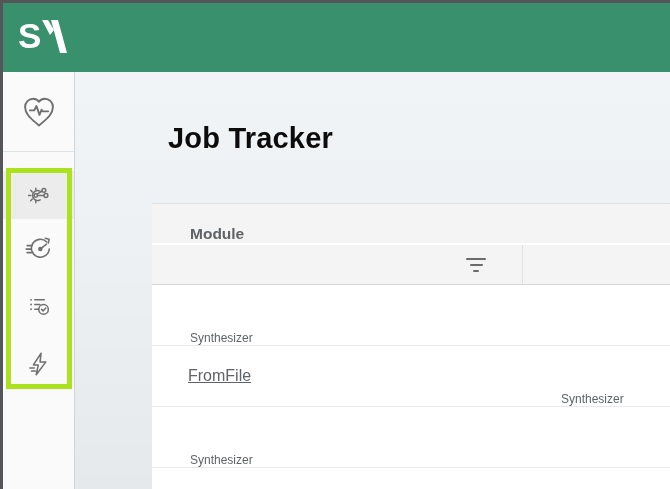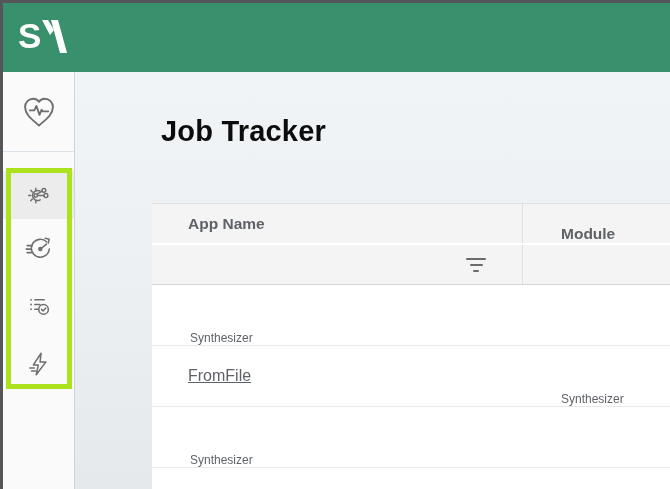--- a/index.html
+++ b/index.html
@@ -24,21 +24,21 @@
   .item-health{top:0;height:80px;border-bottom:1px solid #dce3e8;box-sizing:border-box;}
   .item-pipelines{top:99px;height:48px;background:#ececec;}
   .item-gauge{top:149px;height:54px;}
   .item-jobs{top:207px;height:54px;}
   .item-actions{top:265px;height:54px;}
   .highlight-box{position:absolute;left:3px;top:96px;width:66px;height:221px;
     border:5px solid var(--highlight,#ace11e);box-sizing:border-box;pointer-events:none;z-index:5;}
   
   .content{position:absolute;left:72px;top:69px;width:595px;height:417px;
     background:linear-gradient(180deg,#f0f4f7 0%,#edf1f4 40%,#e5e9ec 100%);}
-  .page-title{position:absolute;left:80px;top:36px;margin:6px;font-size:29px;line-height:34px;
+  .page-title{position:absolute;left:80px;top:36px;margin:13px;font-size:29px;line-height:34px;
     font-weight:bold;color:#0c0c0c;letter-spacing:.2px;}
   
   .grid{position:absolute;left:77px;top:131px;width:518px;bottom:0;background:#fff;
     border-top:1px solid #e0e0e0;}
   .g-head,.g-filter{display:flex;background:var(--table-header-bg,#f4f4f4);}
   .g-head{height:39px;border-bottom:2px solid #fff;}
   .g-filter{height:39px;border-bottom:1px solid #d6d6d6;}
   .g-col1{width:371px;box-sizing:border-box;border-right:1px solid #e0e0e0;
     display:flex;align-items:center;padding-left:36px;}
   .g-col2{flex:1;display:flex;align-items:flex-end;padding-left:38px;}
@@ -134,23 +134,20 @@
 
     <div class="highlight-box"></div>
   </div>
 
   <div class="content">
     <h1 class="page-title">Job Tracker</h1>
 
     <div class="grid">
 
       <div class="g-head">
-        <div class="g-col1">
-          <span class="hd">App Name</span>
-        </div>
         <div class="g-col2">
           <span class="hd">Module</span>
         </div>
       </div>
 
       <div class="g-filter">
         <div class="g-col1">
           <span class="filter-glyph">
               <i></i>
               <i></i>

